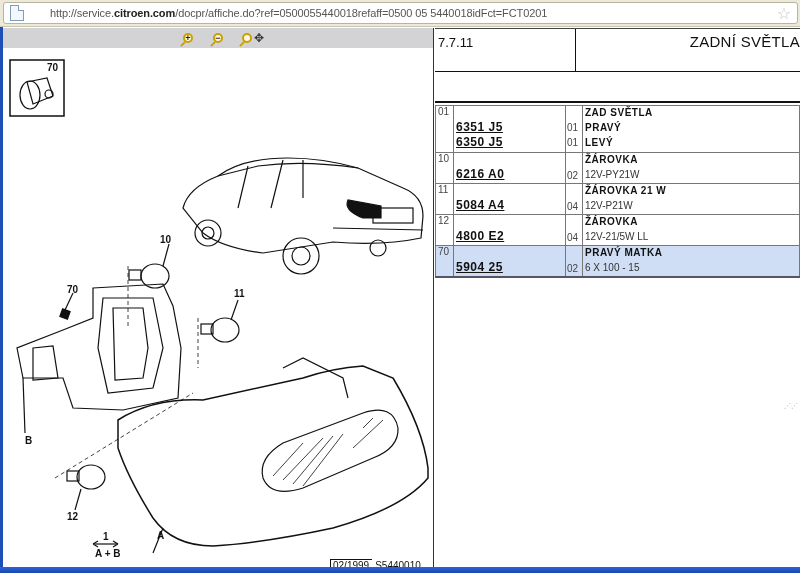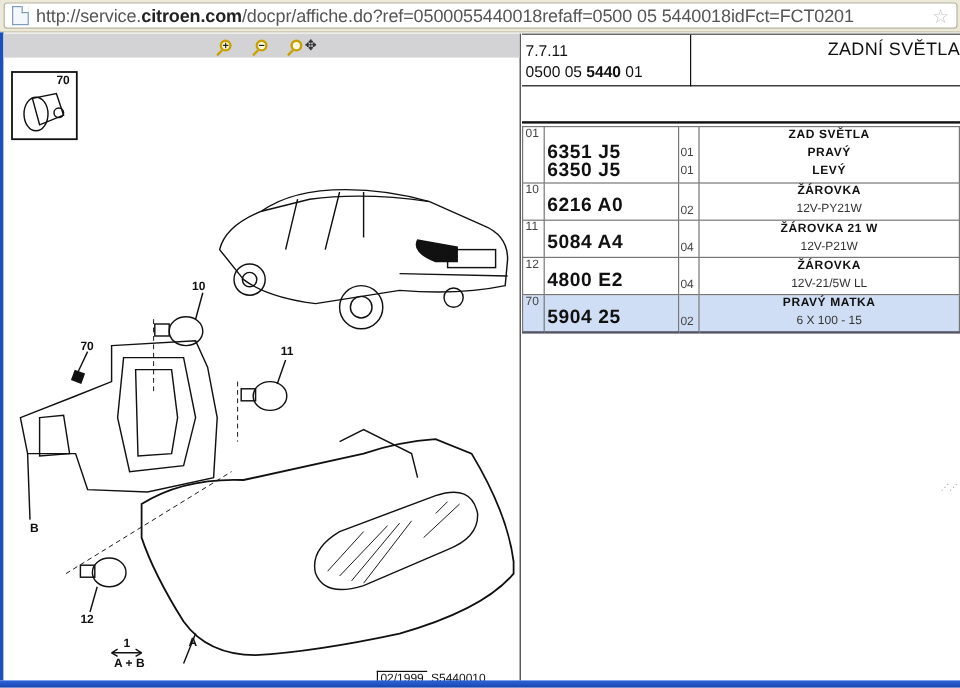--- a/index.html
+++ b/index.html
@@ -1,50 +1,50 @@
 <!DOCTYPE html>
 <html><head>
 <meta charset="utf-8">
 <style>
   * { box-sizing: border-box; margin: 0; padding: 0; }
   html, body { width: 800px; height: 573px; overflow: hidden; background: #ffffff; font-family: "Liberation Sans", sans-serif; }
   .urlbar { position: absolute; left: 0; top: 0; width: 800px; height: 27px; background: #ece9d8; border-bottom: 1px solid #c9c6b4; }
   .urlbox { position: absolute; left: 3px; top: 2px; width: 795px; height: 22px; background: #fff; border: 1px solid #b7b4a2; border-radius: 3px; display: flex; align-items: center; }
   .page-icon { width: 14px; height: 16px; margin-left: 6px; border: 1px solid #7f9db9; background: #f4f8fc; position: relative; }
   .page-icon:after { content: ""; position: absolute; right: -1px; top: -1px; width: 5px; height: 5px; background: #fff; border-left: 1px solid #7f9db9; border-bottom: 1px solid #7f9db9; }
-  .url { margin-left: 6px; font-size: 15px; color: #555; white-space: nowrap; letter-spacing: -0.1px; }
+  .url { margin-left: 26px; font-size: 11px; color: #555; white-space: nowrap; letter-spacing: -0.1px; }
   .url b { color: #222; font-weight: bold; }
   .star { position: absolute; right: 6px; top: 1px; color: #c4c4c4; font-size: 16px; }
   .blue-edge { position: absolute; left: 0; top: 27px; width: 3px; height: 540px; background: #1c4fb8; }
   .taskbar { position: absolute; left: 0; top: 567px; width: 800px; height: 6px; background: linear-gradient(#2b64d8, #1a45b0); }
 
   .left { position: absolute; left: 3px; top: 28px; width: 431px; height: 539px; background: #fff; border-right: 1px solid #333; }
   .zoombar { height: 20px; background: #d3d3d6; position: relative; }
   .zbtn { position: absolute; top: 2px; width: 18px; height: 16px; display: flex; align-items: center; justify-content: center; cursor: pointer; }
   .mag { width: 10px; height: 10px; border: 2px solid #c9a000; border-radius: 50%; background: #fffbe0; position: relative; font-size: 9px; line-height: 6px; text-align: center; color: #222; font-weight: bold; }
   .mag:after { content: ""; position: absolute; left: -5px; top: 8px; width: 6px; height: 2px; background: #c9a000; transform: rotate(-45deg); }
   .move { font-size: 12px; color: #333; margin-left: 2px; }
 
   .drawing { position: relative; width: 431px; height: 519px; }
   .lbl { position: absolute; font-size: 10px; font-weight: bold; color: #111; }
-  .footer-code { position: absolute; left: 311px; top: 512px; font-size: 10px; color: #111; white-space: nowrap; }
+  .footer-code { position: absolute; left: 327px; top: 512px; font-size: 10px; color: #111; white-space: nowrap; }
   .footer-code .date { border-left: 1px solid #111; border-top: 1px solid #111; padding: 0 3px 0 2px; margin-right: 3px; }
 
   .right { position: absolute; left: 435px; top: 28px; width: 365px; height: 384px; background: #fff; }
   .hdr { position: absolute; left: 0; top: 0; width: 365px; height: 44px; border-bottom: 1px solid #111; border-top: 1px solid #444; }
   .hdr-left { position: absolute; left: 0; top: 0; width: 141px; height: 43px; border-right: 1px solid #111; font-size: 13px; color: #111; padding: 5px 3px; line-height: 17px; }
   .hdr-title { position: absolute; left: 142px; top: 4px; width: 223px; text-align: right; font-size: 15px; color: #111; letter-spacing: 0.3px; }
   .spacer { position: absolute; left: 0; top: 45px; width: 365px; height: 30px; border-bottom: 2px solid #111; }
 
   table.parts { position: absolute; left: 0; top: 77px; width: 365px; border-collapse: collapse; font-size: 10px; color: #111; }
   table.parts td { border: 1px solid #777; padding: 0 2px; vertical-align: top; height: 31px; }
   table.parts td.ref { width: 18px; font-size: 10px; color: #444; }
-  table.parts td.num { width: 112px; font-weight: bold; font-size: 16px; letter-spacing: 0.5px; vertical-align: bottom; padding-bottom: 2px; }
+  table.parts td.num { width: 112px; font-weight: bold; font-size: 12px; letter-spacing: 0.5px; vertical-align: bottom; padding-bottom: 2px; text-decoration: underline; }
   table.parts td.qty { width: 17px; color: #444; vertical-align: bottom; padding: 0 1px 2px 1px; }
-  table.parts td.desc { font-size: 10px; text-align: center; }
+  table.parts td.desc { font-size: 10px; }
   .desc .name { font-weight: bold; letter-spacing: 0.5px; display: block; line-height: 14px; }
   .desc .spec { display: block; line-height: 15px; font-size: 10px; color: #333; }
   .sub { display: block; line-height: 15px; }
   tr.sel td { background: #d0def5; }
   tr.sel td { border-bottom: 2px solid #556; }
   .resize { position: absolute; right: 2px; bottom: 2px; font-size: 7px; color: #999; }
 </style>
 </head>
 <body>
 
@@ -137,21 +137,20 @@
     <div class="footer-code">
       <span class="date">02/1999</span><span>S5440010</span>
     </div>
   </div>
 </div>
 
 <div class="right">
   <div class="hdr">
     <div class="hdr-left">
       <div>7.7.11</div>
-      <div><span>0500 05 </span><b>5440</b><span> 01</span></div>
     </div>
     <div class="hdr-title">ZADNÍ SVĚTLA</div>
   </div>
   <div class="spacer"></div>
 
   <table class="parts">
     <tbody>
       <tr>
         <td class="ref">01</td>
         <td class="num">

